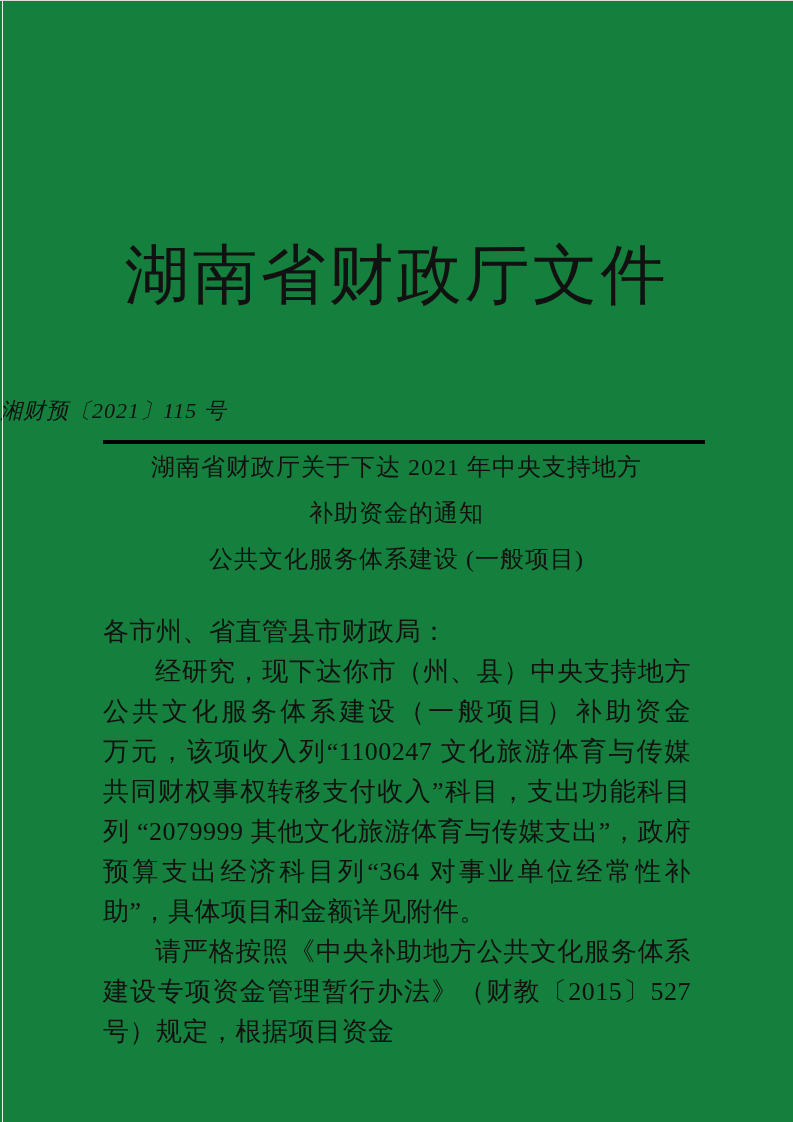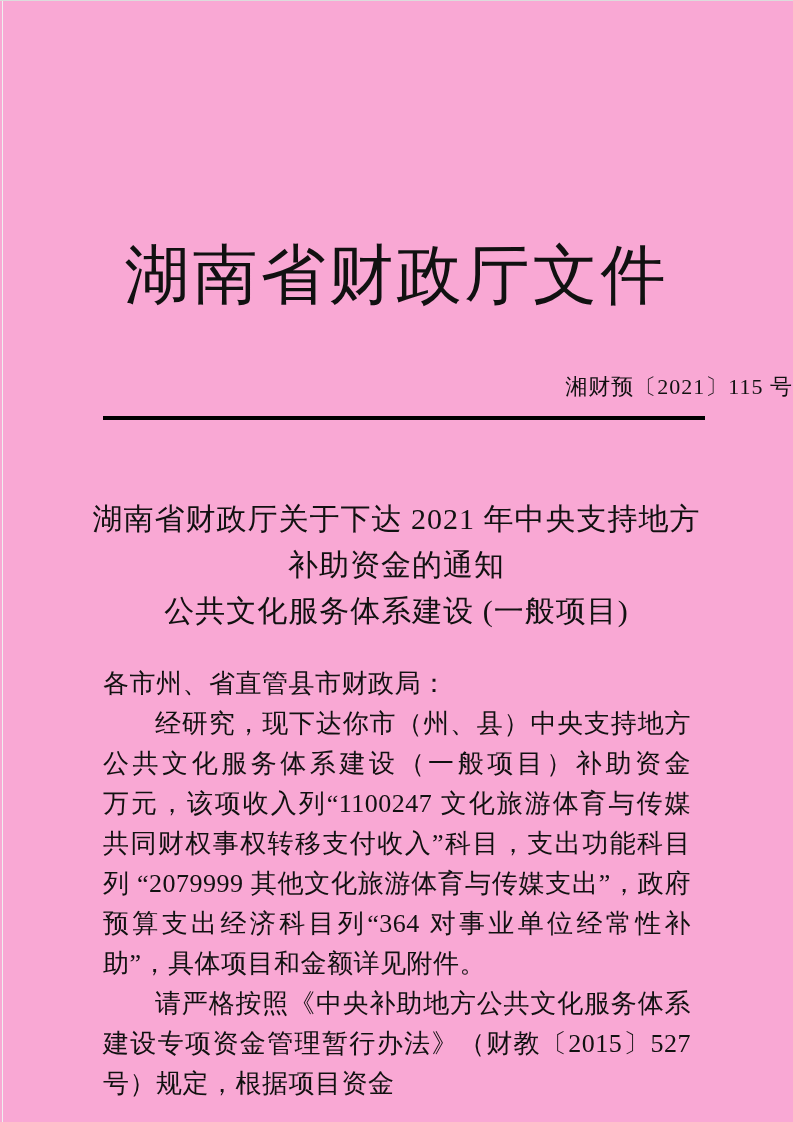--- a/index.html
+++ b/index.html
@@ -4,21 +4,21 @@
 <style>
   html, body {
     margin: 0;
     padding: 0;
     background: #ffffff;
   }
   .page {
     position: relative;
     width: 793px;
     height: 1122px;
-    background: #f9a8d4;
+    background: #15803d;
     overflow: hidden;
     color: #111111;
     font-family: "Liberation Serif", "DejaVu Serif", serif;
     border-top: 1px solid #dcdcdc;
     box-sizing: border-box;
   }
   .edge-line-left {
     position: absolute;
     left: 2px;
     top: 0;
@@ -31,36 +31,36 @@
     padding-top: 228px;
     height: 92px;
     line-height: 92px;
     text-align: center;
     font-size: 65px;
     font-weight: normal;
     letter-spacing: 3px;
     white-space: nowrap;
   }
   .doc-number {
-    margin-top: 50px;
+    margin-top: 74px;
     font-size: 22px;
     line-height: 32px;
-    text-align: right;
+    text-align: left;
     letter-spacing: 1px;
+    font-style: italic;
   }
   .header-rule {
     margin: 13px 0 0 103px;
     width: 602px;
     height: 4px;
     background: #000000;
   }
   .notice-title {
-    margin-top: 76px;
     text-align: center;
-    font-size: 30px;
+    font-size: 24px;
     line-height: 46px;
     letter-spacing: 1px;
   }
   .doc-body {
     margin: 30px 102px 0 103px;
     width: 588px;
     font-size: 26px;
     line-height: 40px;
     text-align: justify;
     letter-spacing: 0.5px;

